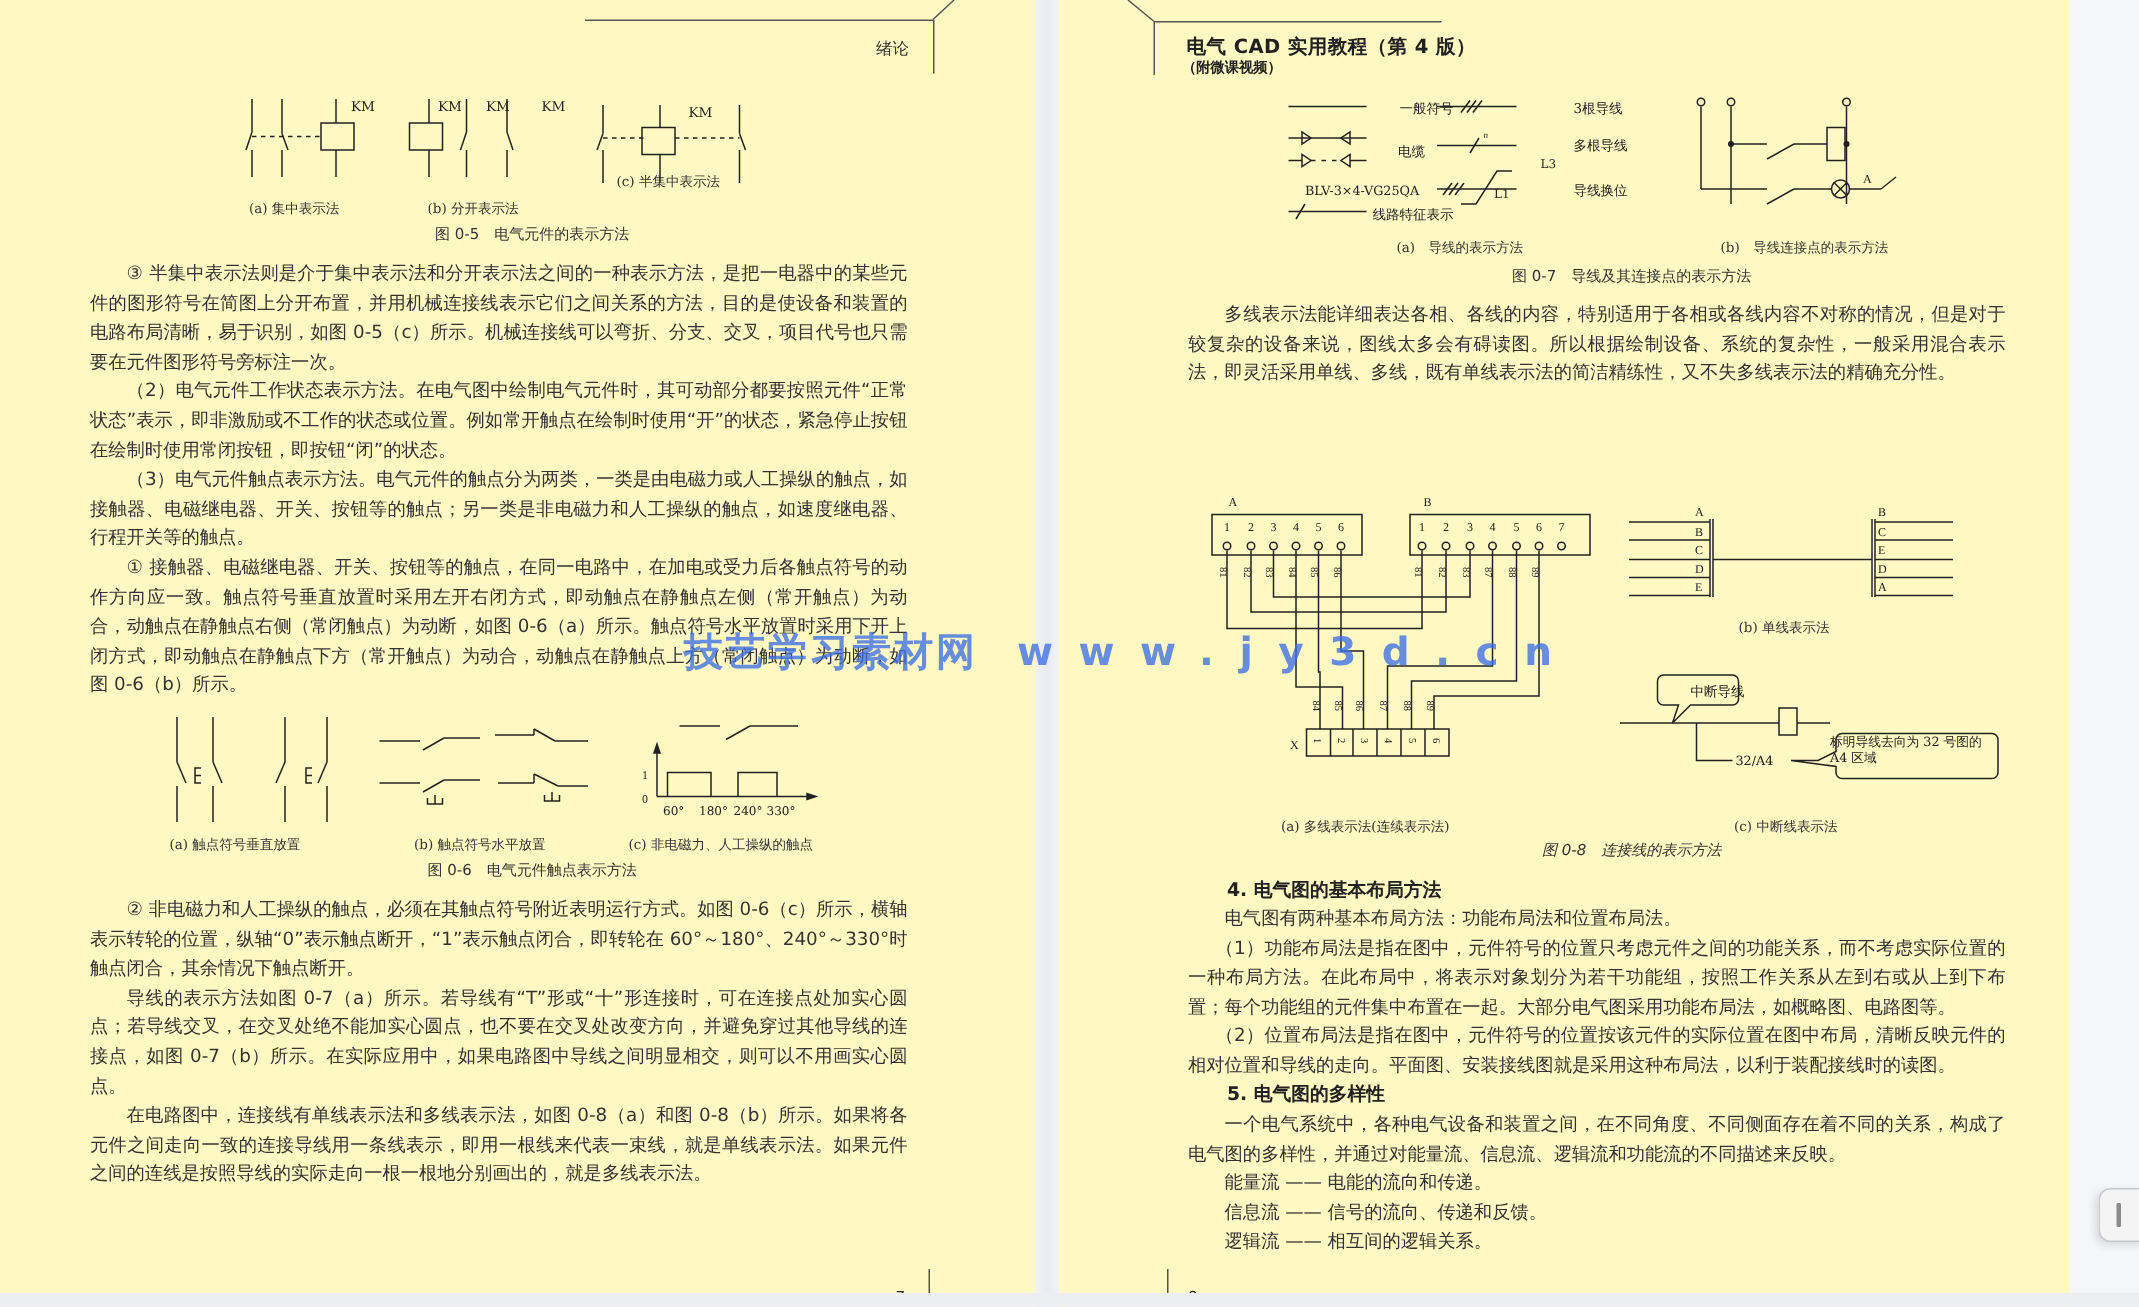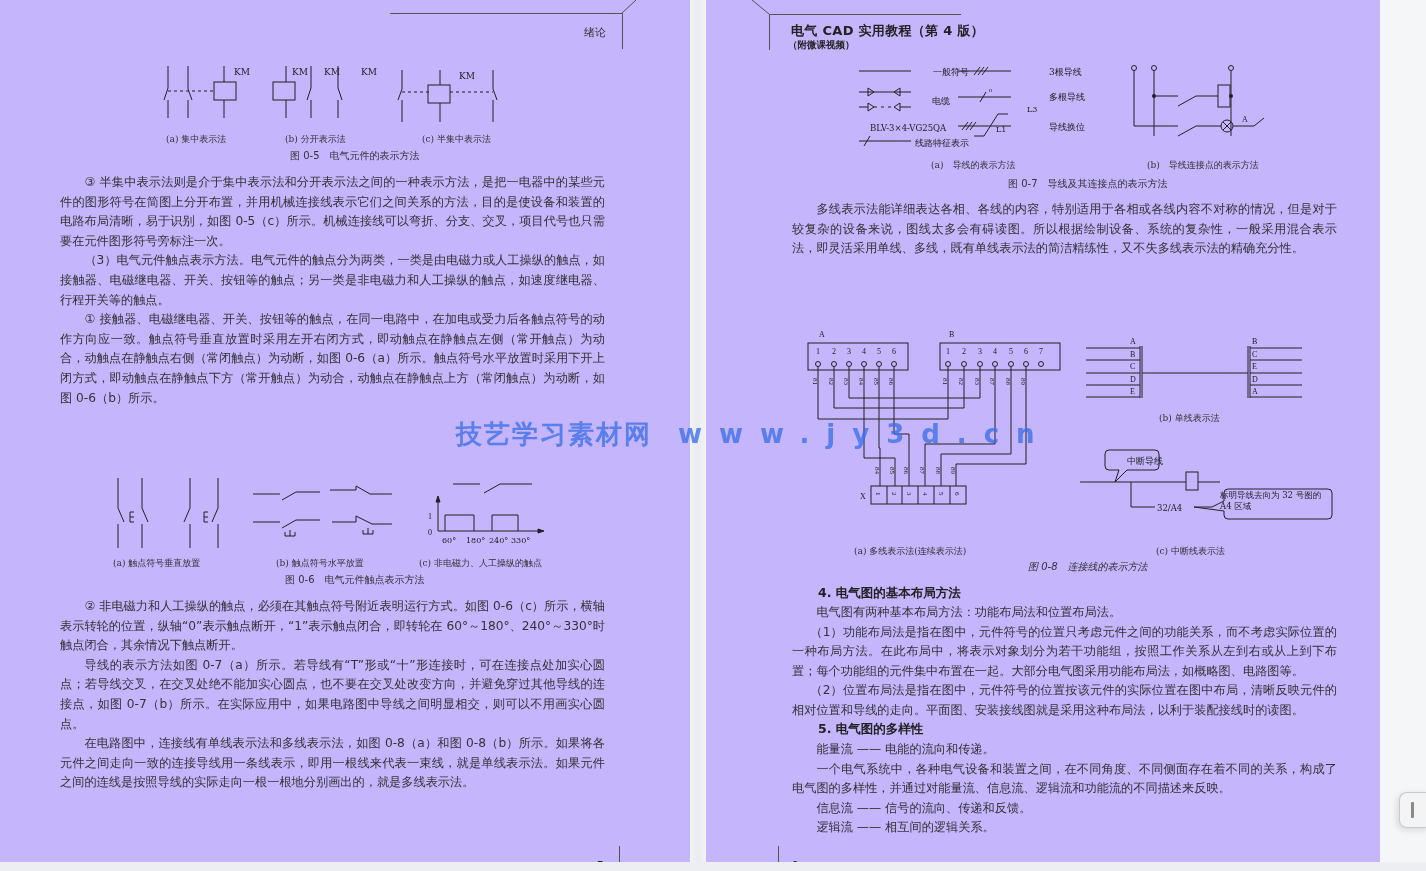--- a/index.html
+++ b/index.html
@@ -3,21 +3,21 @@
 <meta charset="utf-8">
 <style>
   html, body { margin:0; padding:0; }
   body {
     width:1426px; height:871px; overflow:hidden; position:relative;
     background:#eef0f4;
     font-family:"DejaVu Sans","Liberation Sans",sans-serif;
     color:#333;
   }
   .page {
-    position:absolute; top:0; background:#c4b5fd; height:871px; overflow:hidden;
+    position:absolute; top:0; background:#fef9c3; height:871px; overflow:hidden;
   }
   #page-left { left:0; width:690px; }
   #page-right { left:706px; width:674px; }
   .gutter-shadow { position:absolute; top:0; left:690px; width:16px; height:871px;
     background:linear-gradient(90deg,#f2f3f6,#e9ebf0 50%,#f2f3f6); }
   .right-blank { position:absolute; top:0; left:1380px; width:46px; height:871px; background:#f5f6f8; }
   .bottom-bar { position:absolute; left:0; top:862px; width:1426px; height:9px; background:#eceef2; }
 
   .hdr-line { position:absolute; background:#555; }
   .running-head-left { position:absolute; font-size:11px; color:#333; }
@@ -96,25 +96,26 @@
         <line x1="333" y1="38" x2="333" y2="60"></line>
     </g>
   </svg>
   <div class="figlabel" style="left:234px;top:67px;">KM</div>
   <div class="figlabel" style="left:292px;top:67px;">KM</div>
   <div class="figlabel" style="left:324px;top:67px;">KM</div>
   <div class="figlabel" style="left:361px;top:67px;">KM</div>
   <div class="figlabel" style="left:459px;top:71px;">KM</div>
   <div class="sub-caption" style="left:166px;top:133px;">(a) 集中表示法</div>
   <div class="sub-caption" style="left:285px;top:133px;">(b) 分开表示法</div>
-  <div class="sub-caption" style="left:411px;top:133px;margin-left:11px;">(c) 半集中表示法</div>
+  <div class="sub-caption" style="left:411px;top:115px;">(c) 半集中表示法</div>
   <div class="fig-caption" style="left:266px;top:149px;">图 0-5　电气元件的表示方法</div>
 
   <div class="para" style="left:60px;top:173px;width:545px;">
     <p class="ind">③ 半集中表示法则是介于集中表示法和分开表示法之间的一种表示方法，是把一电器中的某些元件的图形符号在简图上分开布置，并用机械连接线表示它们之间关系的方法，目的是使设备和装置的电路布局清晰，易于识别，如图 0-5（c）所示。机械连接线可以弯折、分支、交叉，项目代号也只需要在元件图形符号旁标注一次。</p>
+    <p class="ind">（2）电气元件工作状态表示方法。在电气图中绘制电气元件时，其可动部分都要按照元件“正常状态”表示，即非激励或不工作的状态或位置。例如常开触点在绘制时使用“开”的状态，紧急停止按钮在绘制时使用常闭按钮，即按钮“闭”的状态。</p>
     <p class="ind">（3）电气元件触点表示方法。电气元件的触点分为两类，一类是由电磁力或人工操纵的触点，如接触器、电磁继电器、开关、按钮等的触点；另一类是非电磁力和人工操纵的触点，如速度继电器、行程开关等的触点。</p>
     <p class="ind">① 接触器、电磁继电器、开关、按钮等的触点，在同一电路中，在加电或受力后各触点符号的动作方向应一致。触点符号垂直放置时采用左开右闭方式，即动触点在静触点左侧（常开触点）为动合，动触点在静触点右侧（常闭触点）为动断，如图 0-6（a）所示。触点符号水平放置时采用下开上闭方式，即动触点在静触点下方（常开触点）为动合，动触点在静触点上方（常闭触点）为动断，如图 0-6（b）所示。</p>
   </div>
 
   <svg style="left:100px;top:478px;" width="460" height="80">
     <g stroke="#222" stroke-width="1" fill="none">
 
       <line x1="18" y1="0" x2="18" y2="30"></line>
         <line x1="18" y1="30" x2="24" y2="44"></line>
         <line x1="18" y1="46" x2="18" y2="70"></line>
@@ -394,22 +395,22 @@
 
   <div class="heading" style="left:112px;top:585px;">4. 电气图的基本布局方法</div>
   <div class="para" style="left:86px;top:603px;width:545px;">
     <p class="ind">电气图有两种基本布局方法：功能布局法和位置布局法。</p>
     <p class="ind1">（1）功能布局法是指在图中，元件符号的位置只考虑元件之间的功能关系，而不考虑实际位置的一种布局方法。在此布局中，将表示对象划分为若干功能组，按照工作关系从左到右或从上到下布置；每个功能组的元件集中布置在一起。大部分电气图采用功能布局法，如概略图、电路图等。</p>
     <p class="ind1">（2）位置布局法是指在图中，元件符号的位置按该元件的实际位置在图中布局，清晰反映元件的相对位置和导线的走向。平面图、安装接线图就是采用这种布局法，以利于装配接线时的读图。</p>
   </div>
 
   <div class="heading" style="left:112px;top:721px;text-align:right;">5. 电气图的多样性</div>
   <div class="para" style="left:86px;top:740px;width:545px;">
+    <p class="ind">一个电气系统中，各种电气设备和装置之间，在不同角度、不同侧面存在着不同的关系，构成了电气图的多样性，并通过对能量流、信息流、逻辑流和功能流的不同描述来反映。</p>
     <p class="ind">能量流 —— 电能的流向和传递。</p>
-    <p class="ind">一个电气系统中，各种电气设备和装置之间，在不同角度、不同侧面存在着不同的关系，构成了电气图的多样性，并通过对能量流、信息流、逻辑流和功能流的不同描述来反映。</p>
     <p class="ind">信息流 —— 信号的流向、传递和反馈。</p>
     <p class="ind">逻辑流 —— 相互间的逻辑关系。</p>
   </div>
 
   <div class="hdr-line" style="left:72px;top:846px;width:1px;height:20px;"></div>
   <div class="page-num" style="left:86px;top:860px;">8</div>
 </div>
 
 <div class="right-blank"></div>
 <div class="bottom-bar"></div>

